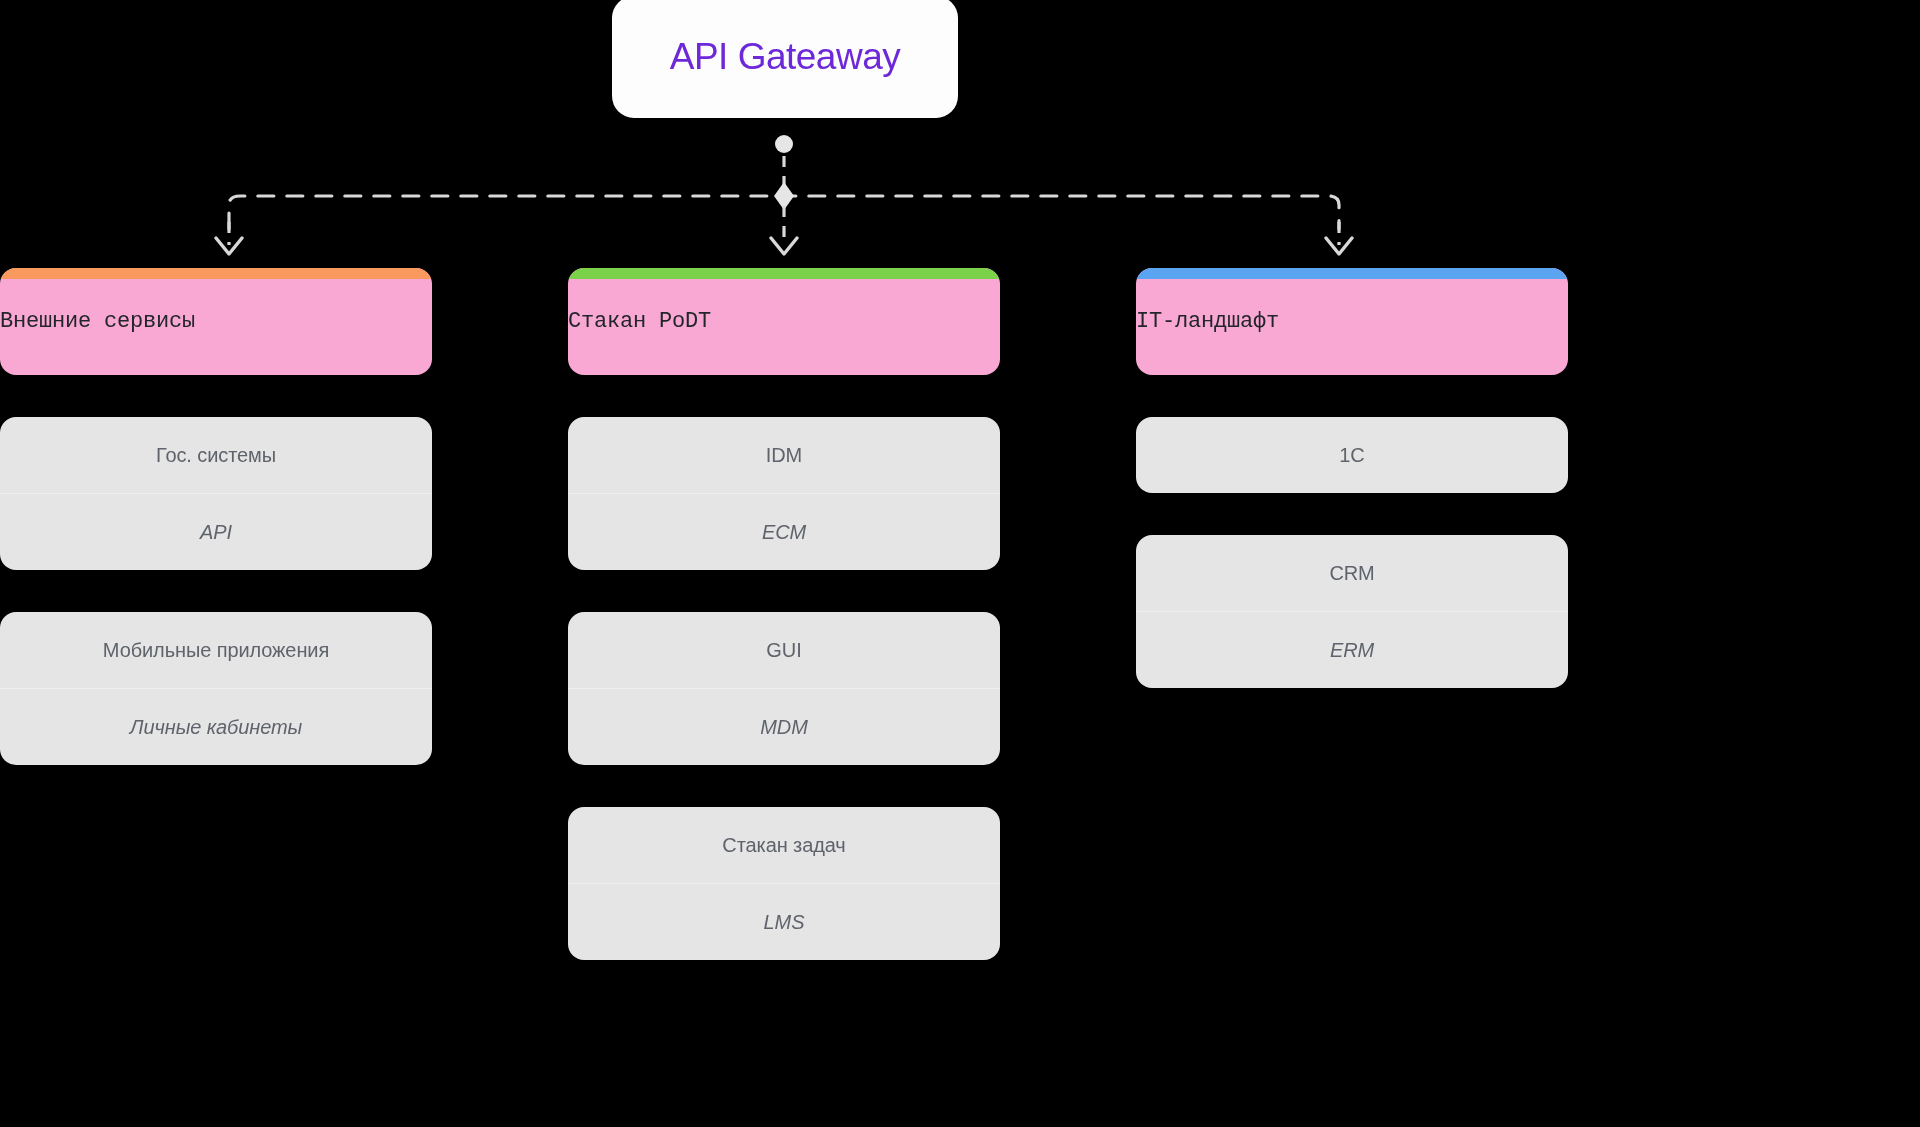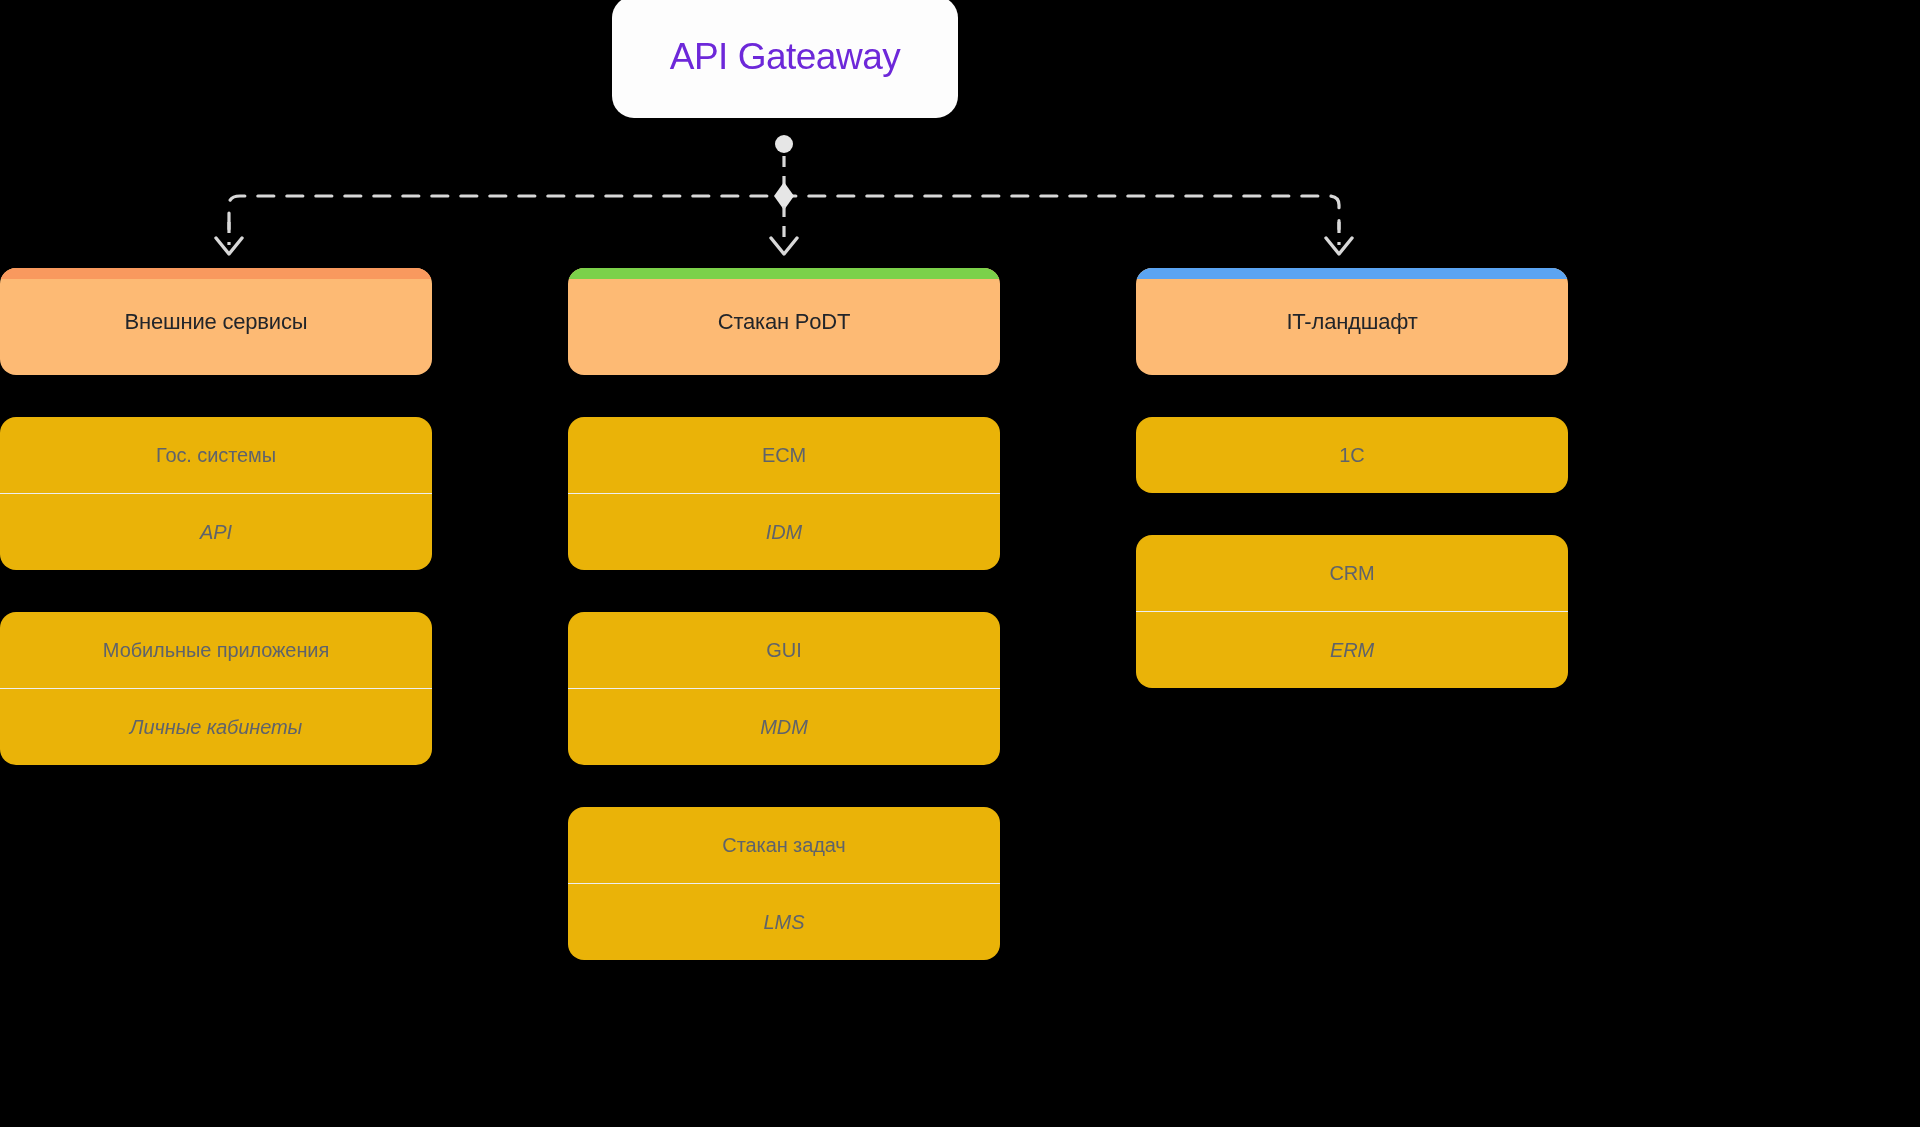--- a/index.html
+++ b/index.html
@@ -21,29 +21,29 @@
 
   
   .col{position:absolute;top:268px;}
   .col-0{left:0px;width:432px;}
   .col-1{left:568px;width:432px;}
   .col-2{left:1136px;width:432px;}
 
   
   .head-card{
     position:relative;width:100%;height:107px;
-    background:#fdba74;border-radius:16px;overflow:hidden;
-    display:flex;align-items:center;justify-content:center;
+    background:#f9a8d4;border-radius:16px;overflow:hidden;
+    display:flex;align-items:center;justify-content:flex-start;font-family:Liberation Mono, monospace;
   }
   .head-strip{position:absolute;left:0;top:0;right:0;height:11px;}
   .head-label{font-size:22px;color:#22252A;letter-spacing:-0.2px;white-space:nowrap;}
 
   
   .group{
-    width:100%;background:#eab308;border-radius:16px;overflow:hidden;margin-top:42px;
+    width:100%;background:#e5e5e5;border-radius:16px;overflow:hidden;margin-top:42px;
   }
   .group-row{
     height:76px;display:flex;align-items:center;justify-content:center;
     font-size:20px;color:#5F636B;letter-spacing:-0.1px;
   }
   .group-row + .group-row{border-top:1px solid #EDEFF1;font-style:italic;}
 </style>
 </head>
 <body style="background: rgb(0, 0, 0);">
 
@@ -86,22 +86,22 @@
       <div class="group-row">Личные кабинеты</div>
     </div>
   </div>
 
   <div class="col col-1">
     <div class="head-card">
       <div class="head-strip" style="background:#7BD14A"></div>
       <span class="head-label">Стакан PoDT</span>
     </div>
     <div class="group">
+      <div class="group-row">IDM</div>
       <div class="group-row">ECM</div>
-      <div class="group-row">IDM</div>
     </div>
     <div class="group">
       <div class="group-row">GUI</div>
       <div class="group-row">MDM</div>
     </div>
     <div class="group">
       <div class="group-row">Стакан задач</div>
       <div class="group-row">LMS</div>
     </div>
   </div>

